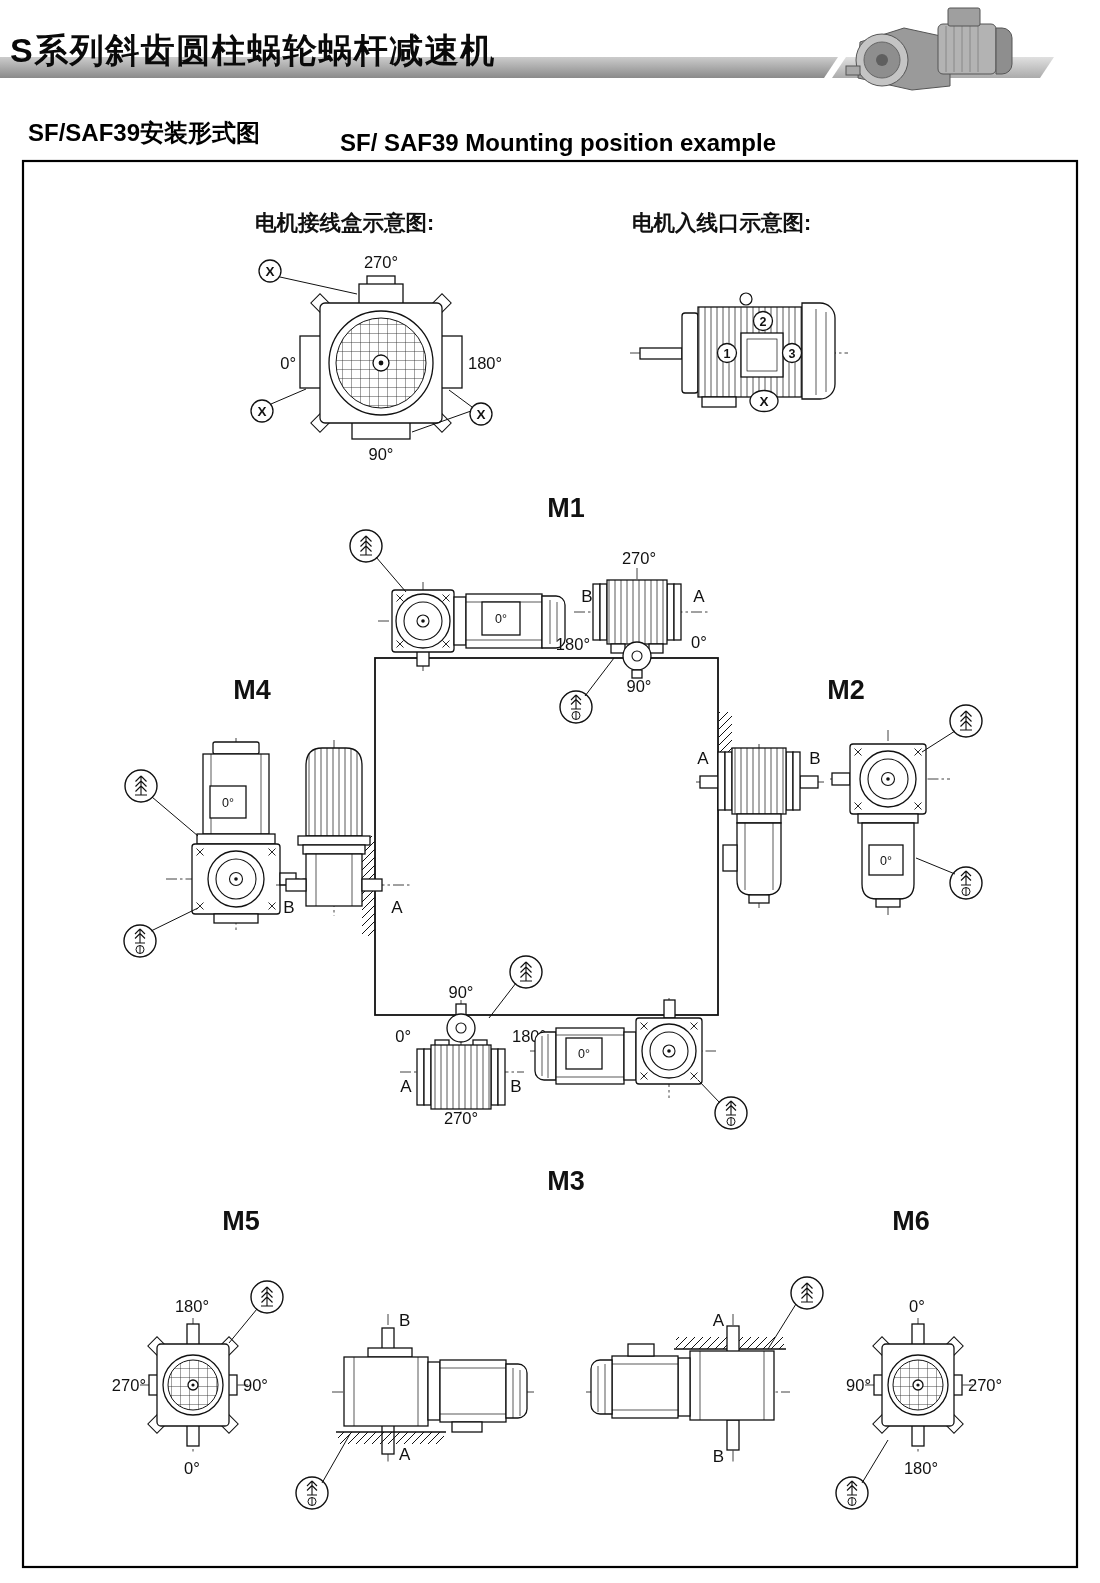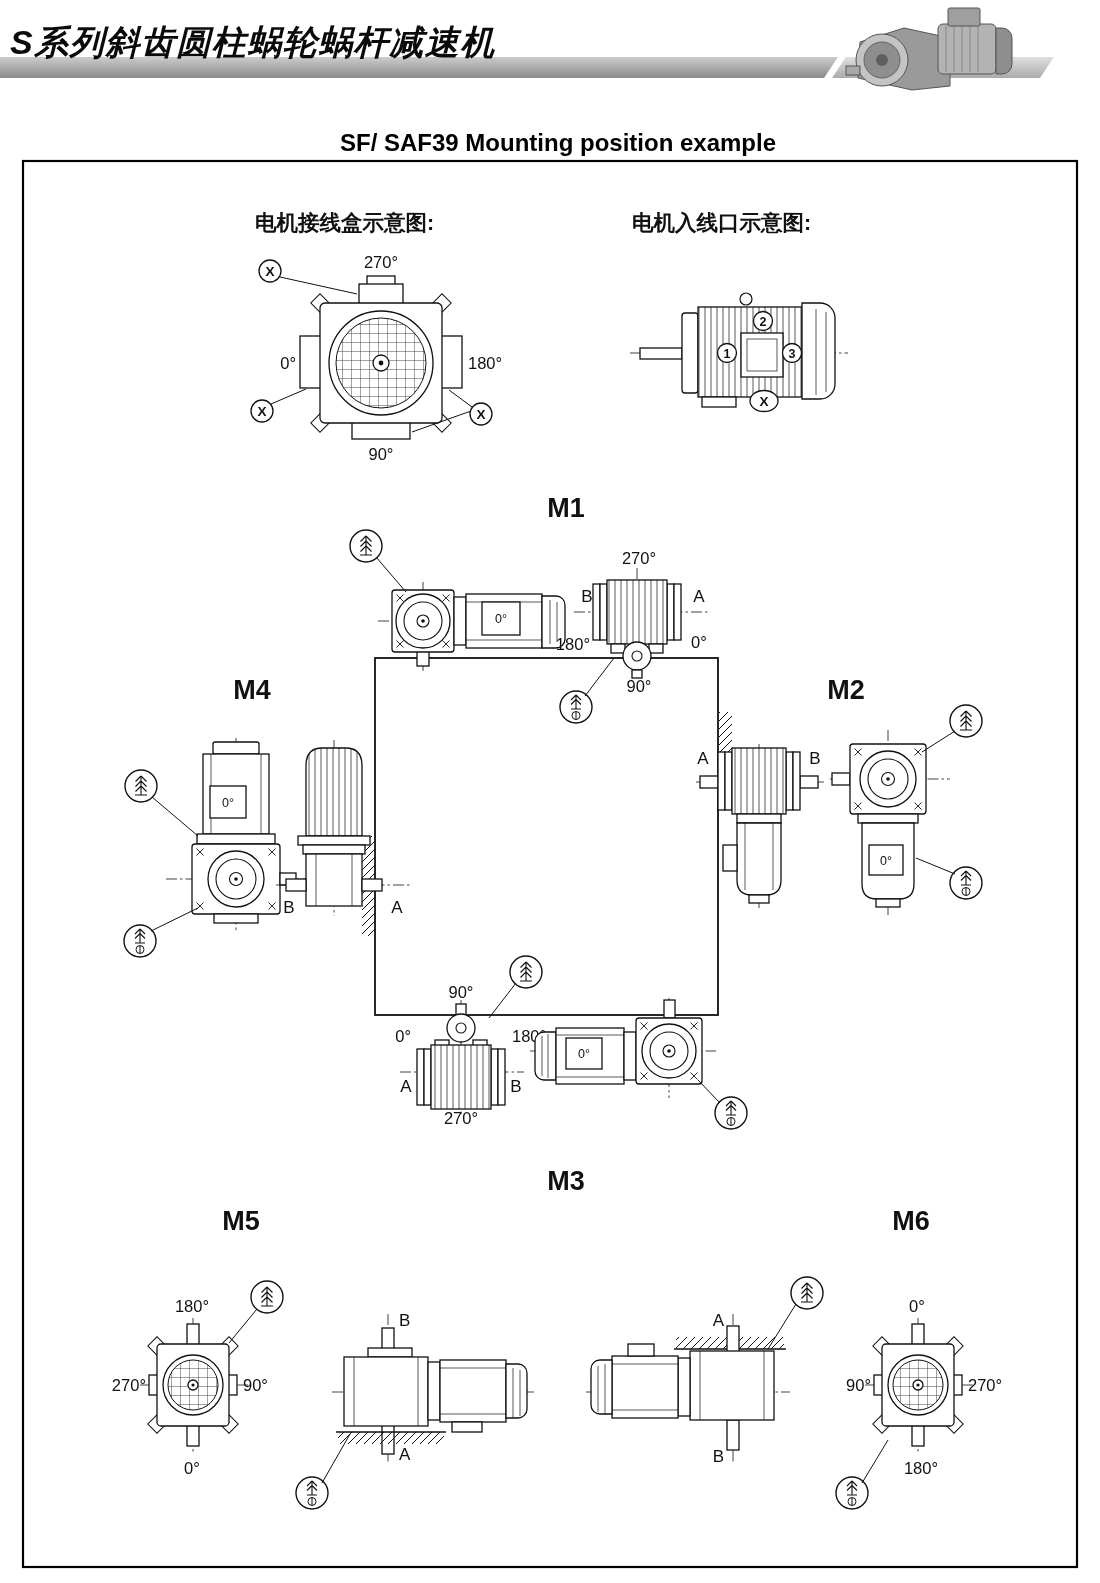--- a/index.html
+++ b/index.html
@@ -4,22 +4,22 @@
 <style>
   *{margin:0;padding:0;box-sizing:border-box}
   body{background:#e9e9e9;font-family:"Liberation Sans","DejaVu Sans",sans-serif}
   .page{position:relative;width:1100px;height:1583px;background:#fff;margin:0 auto;overflow:hidden}
   .banner-dark{position:absolute;left:0;top:57px;width:838px;height:21px;
     background:linear-gradient(180deg,#cccccc,#8a8a8a);
     clip-path:polygon(0 0,100% 0,calc(100% - 14px) 100%,0 100%)}
   .banner-light{position:absolute;left:832px;top:57px;width:222px;height:21px;
     background:linear-gradient(180deg,#e0e0e0,#ababab);
     clip-path:polygon(14px 0,100% 0,calc(100% - 14px) 100%,0 100%)}
-  .header-title{position:absolute;left:10px;top:20px;font-size:34px;font-weight:700;
-    font-style:italic;color:#0a0a0a;letter-spacing:1.5px;white-space:nowrap}
+  .header-title{position:absolute;left:10px;top:28px;font-size:34px;font-weight:700;
+    color:#0a0a0a;letter-spacing:1.5px;white-space:nowrap}
   .sec-zh{position:absolute;left:28px;top:117px;font-size:24px;font-weight:700;color:#000;white-space:nowrap}
   .sec-en{position:absolute;left:340px;top:129px;font-size:24px;font-weight:700;color:#000;white-space:nowrap}
   .canvas{position:absolute;left:0;top:0}
   
   .fw{fill:#fff;stroke:#111;stroke-width:1.3}
   .ln{fill:none;stroke:#111;stroke-width:1.1}
   .tn{fill:none;stroke:#111;stroke-width:0.7}
   .cl{fill:none;stroke:#111;stroke-width:0.8;stroke-dasharray:11 3 2.5 3}
   .ldr{fill:none;stroke:#111;stroke-width:1}
   svg text{font-family:"Liberation Sans","DejaVu Sans",sans-serif;fill:#111}
@@ -34,20 +34,21 @@
   .end{text-anchor:end}
 </style>
 </head>
 <body>
 
 <div class="page">
 
   <div class="banner-dark"></div>
   <div class="banner-light"></div>
   <h1 class="header-title">S系列斜齿圆柱蜗轮蜗杆减速机</h1>
+  <div class="sec-zh">SF/SAF39安装形式图</div>
   <div class="sec-en">SF/ SAF39 Mounting position example</div>
 
   <svg class="canvas" width="1100" height="1583" viewBox="0 0 1100 1583">
     <defs>
       <pattern id="gd" width="9" height="9" patternUnits="userSpaceOnUse">
         <rect width="9" height="9" fill="#fff"></rect>
         <path d="M0 0H9 M0 0V9" fill="none" stroke="#333" stroke-width="0.9"></path>
       </pattern>
       <pattern id="vf" width="6" height="10" patternUnits="userSpaceOnUse">
         <rect width="6" height="10" fill="#fff"></rect>

